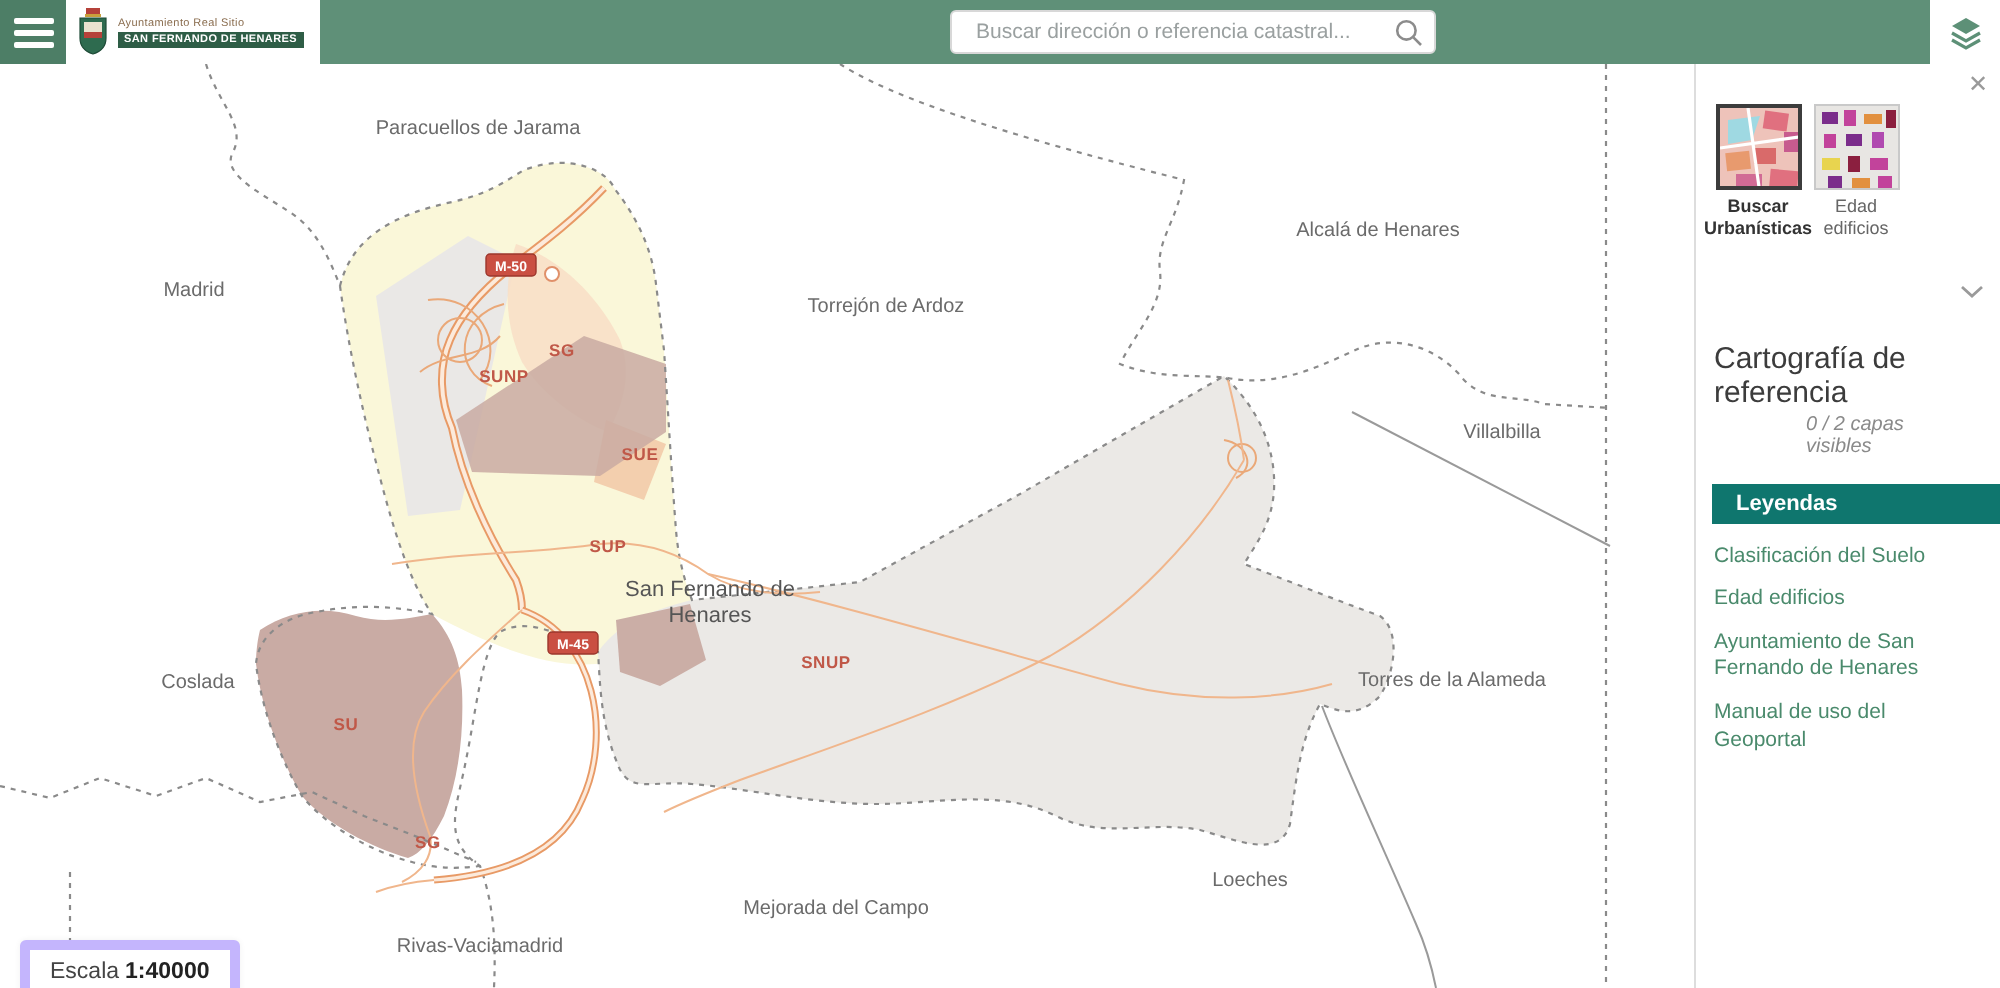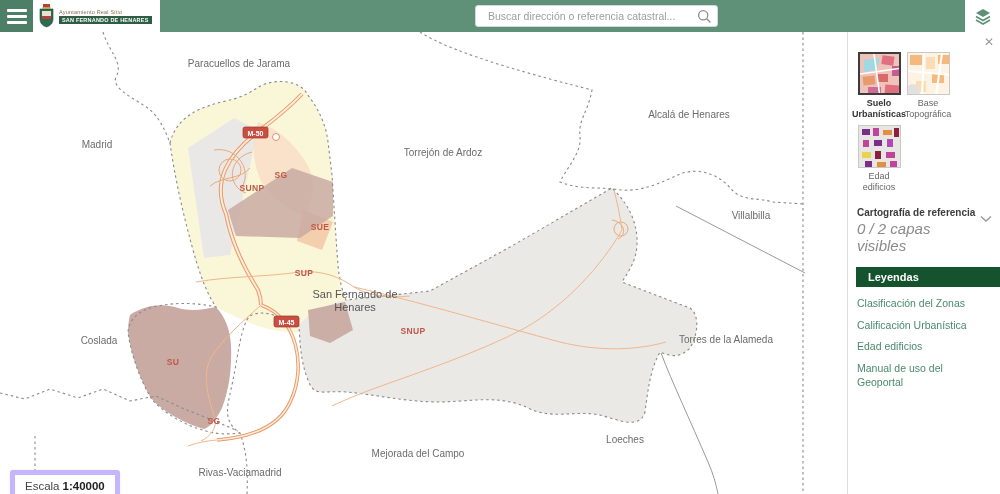--- a/index.html
+++ b/index.html
@@ -42,24 +42,24 @@
     border-left:1px solid #ddd; overflow:hidden; }
   .close-x { position:absolute; right:6px; top:4px; color:#9a9a9a; font-size:12px; line-height:12px; cursor:pointer; background:none; border:none; }
   .thumbs { display:flex; flex-wrap:wrap; padding:20px 0 0 7px; }
   .thumb-item { width:48px; margin-right:1px; margin-bottom:4px; cursor:pointer; display:flex; flex-direction:column; align-items:center; }
   .thumb-frame { width:43px; height:43px; border:1px solid #c9c9c9; background:#fdf6ea; overflow:hidden; }
   .thumb-item.selected .thumb-frame { border:2px solid #3c3c3c; }
   .thumb-label { font-size:9px; color:#666; text-align:center; line-height:1.25; margin-top:3px; }
   .thumb-item.selected .thumb-label { font-weight:bold; color:#333; }
   .ref-row { display:flex; align-items:flex-start; padding:10px 8px 6px 9px; }
   .ref-texts { flex:1; }
-  .ref-title { font-size:10px; font-weight:bold; color:#3c3c3c; }
-  .ref-sub { font-size:15px; font-style:italic; color:#8a8a8a; margin-top:2px; }
+  .ref-title { font-size:15px; font-weight:normal; color:#3c3c3c;margin-top:36px; }
+  .ref-sub { font-size:10px; font-style:italic; color:#8a8a8a; margin-top:2px;margin-left:46px; }
   .chev { margin-top:2px; cursor:pointer; }
-  .sec-head { margin:7px 0 6px 8px; background:#14532d; color:#fff; font-size:11px; font-weight:bold;
+  .sec-head { margin:7px 0 6px 8px; background:#0f766e; color:#fff; font-size:11px; font-weight:bold;
     padding:4px 0 4px 12px; }
   .sec-link { display:block; margin:0 10px 0 9px; padding:4px 0; font-size:10.5px; color:#4a8a6c;
     text-decoration:none; line-height:1.3; cursor:pointer; }
 </style>
 </head>
 <body>
 
 <div class="stage">
 
   <div class="topbar">
@@ -199,36 +199,21 @@
             <polygon points="4,6 20,4 16,16 4,18" fill="#9fd9e2"></polygon>
             <rect x="22" y="2" width="12" height="9" fill="#e0707f" transform="rotate(8 28 6)"></rect>
             <rect x="32" y="12" width="10" height="10" fill="#c75b8e"></rect>
             <rect x="3" y="22" width="12" height="9" fill="#e89a6e" transform="rotate(-6 9 26)"></rect>
             <rect x="17" y="20" width="11" height="8" fill="#d96a6a"></rect>
             <rect x="8" y="33" width="13" height="8" fill="#d16b95"></rect>
             <rect x="25" y="31" width="14" height="9" fill="#e0707f" transform="rotate(5 32 35)"></rect>
             <path d="M0,20 L43,14 M14,0 L20,43" stroke="#fff" stroke-width="1.6" fill="none"></path>
           </svg>
         </div>
-        <div class="thumb-label">Suelo Urbanísticas</div>
-      </div>
-      <div class="thumb-item">
-        <div class="thumb-frame">
-          <svg width="43" height="43" viewBox="0 0 43 43">
-            <rect width="43" height="43" fill="#fdf3e2"></rect>
-            <rect x="2" y="2" width="12" height="10" fill="#f5b97f"></rect>
-            <rect x="18" y="4" width="9" height="12" fill="#fbdcb4"></rect>
-            <rect x="30" y="2" width="11" height="9" fill="#f5b97f"></rect>
-            <rect x="24" y="20" width="12" height="10" fill="#f5b97f"></rect>
-            <rect x="8" y="28" width="10" height="11" fill="#fbdcb4"></rect>
-            <circle cx="5" cy="38" r="7" fill="#e3e1de"></circle>
-            <path d="M0,18 L43,22 M16,0 L14,43 M28,43 L34,0" stroke="#fff" stroke-width="2" fill="none"></path>
-          </svg>
-        </div>
-        <div class="thumb-label">Base Topográfica</div>
+        <div class="thumb-label">Buscar Urbanísticas</div>
       </div>
       <div class="thumb-item">
         <div class="thumb-frame">
           <svg width="43" height="43" viewBox="0 0 43 43">
             <rect width="43" height="43" fill="#e8e6e3"></rect>
             <rect x="3" y="3" width="8" height="6" fill="#7b2d8b"></rect>
             <rect x="14" y="2" width="6" height="8" fill="#c2439b"></rect>
             <rect x="24" y="4" width="9" height="5" fill="#e2903f"></rect>
             <rect x="35" y="2" width="5" height="9" fill="#8b1f3f"></rect>
             <rect x="4" y="14" width="6" height="7" fill="#c2439b"></rect>
@@ -252,21 +237,21 @@
         <div class="ref-sub">0 / 2 capas visibles</div>
       </div>
       <span class="chev">
         <svg width="12" height="8" viewBox="0 0 12 8">
             <path d="M1,1.5 L6,6 L11,1.5" fill="none" stroke="#9a9a9a" stroke-width="1.4"></path>
           </svg>
       </span>
     </div>
 
     <div class="sec-head">Leyendas</div>
-    <a class="sec-link">Clasificación del Zonas</a>
-    <a class="sec-link">Calificación Urbanística</a>
+    <a class="sec-link">Clasificación del Suelo</a>
     <a class="sec-link">Edad edificios</a>
 
+    <a class="sec-link">Ayuntamiento de San Fernando de Henares</a>
     <a class="sec-link">Manual de uso del Geoportal</a>
 
   </div>
 
 </div>
 
 </body></html>

